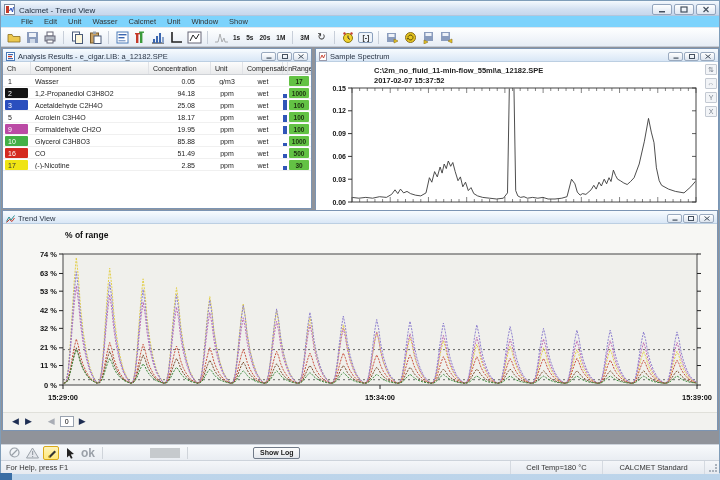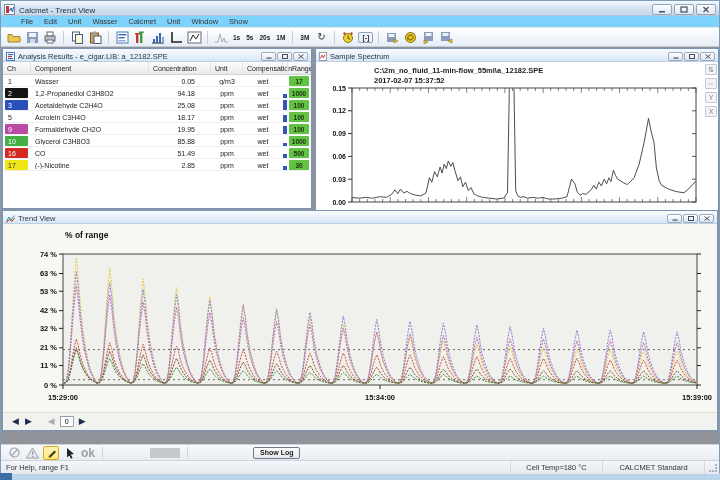--- a/index.html
+++ b/index.html
@@ -667,21 +667,21 @@
         </svg>
       </span>
     <span class="oktxt">ok</span>
     <span class="bsep"></span>
     <span class="progressbox"></span>
     <span class="bsep"></span>
     <button class="showlog">Show Log</button>
   </div>
 
   <div class="statusbar">
-    <div class="seg grow">For Help, range F1</div>
+    <div class="seg grow">For Help, press F1</div>
     <div class="seg" style="width:92px;justify-content:center">Cell Temp≈180 °C</div>
     <div class="seg" style="width:102px;justify-content:center">CALCMET Standard</div>
     <div class="grip">
         <i></i>
       </div>
   </div>
 
 </div>
 
 <div class="desktopfrag"></div>

